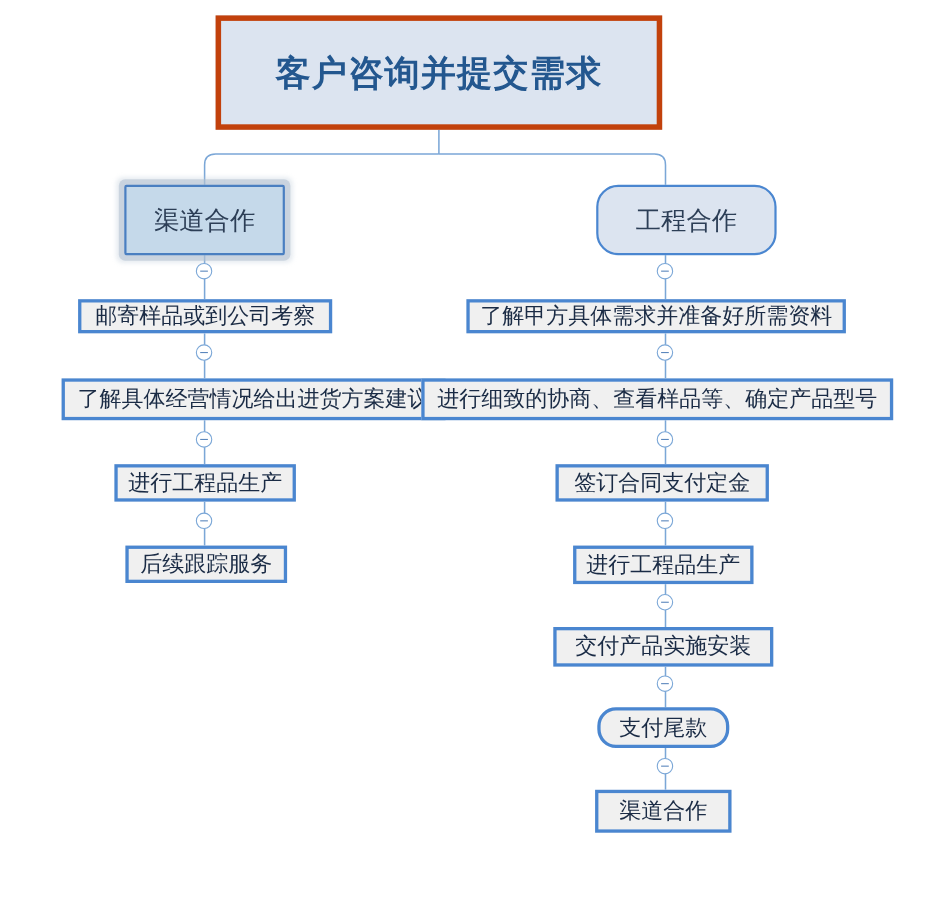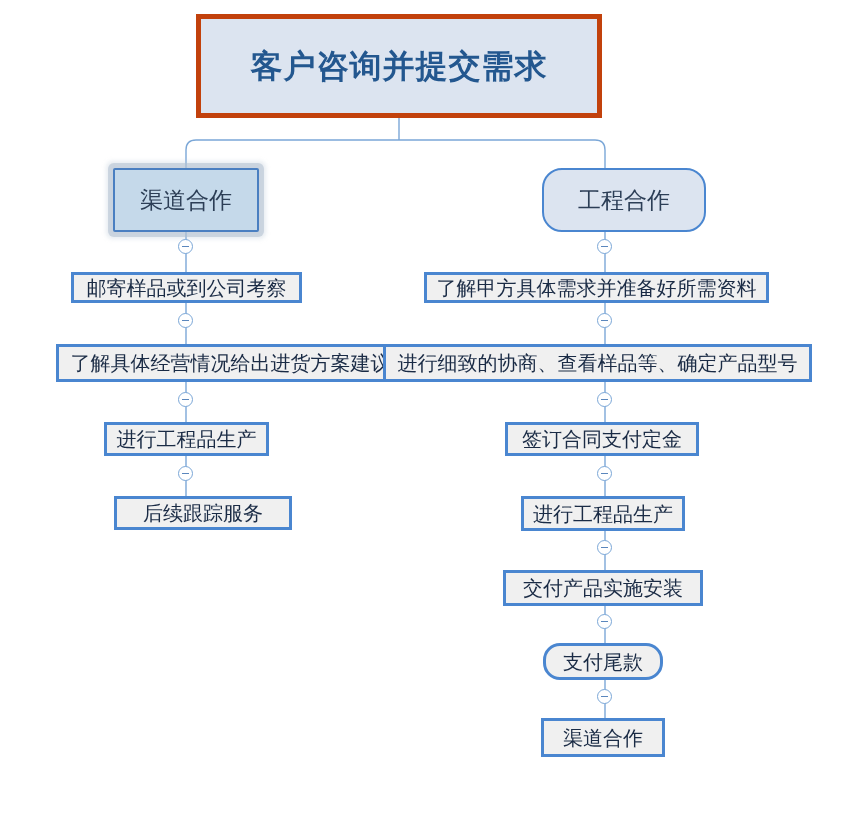--- a/index.html
+++ b/index.html
@@ -127,21 +127,21 @@
 
   <div class="node lvl3" style="left:71px; top:272px; width:231px; height:31px;">
     <span>邮寄样品或到公司考察</span>
   </div>
   <div class="node lvl3" style="left:14px; top:344px; width:349px; height:38px;margin-left:42px;">
     <span>了解具体经营情况给出进货方案建议</span>
   </div>
   <div class="node lvl3" style="left:104px; top:422px; width:165px; height:34px;">
     <span>进行工程品生产</span>
   </div>
-  <div class="node lvl3" style="left:114px; top:496px; width:178px; height:34px;">
+  <div class="node lvl3" style="left:114px; top:496px; width:147px; height:34px;">
     <span>后续跟踪服务</span>
   </div>
 
   <div class="node lvl3" style="left:424px; top:272px; width:345px; height:31px;">
     <span>了解甲方具体需求并准备好所需资料</span>
   </div>
   <div class="node lvl3" style="left:383px; top:344px; width:429px; height:38px;">
     <span>进行细致的协商、查看样品等、确定产品型号</span>
   </div>
   <div class="node lvl3" style="left:505px; top:422px; width:194px; height:34px;">

